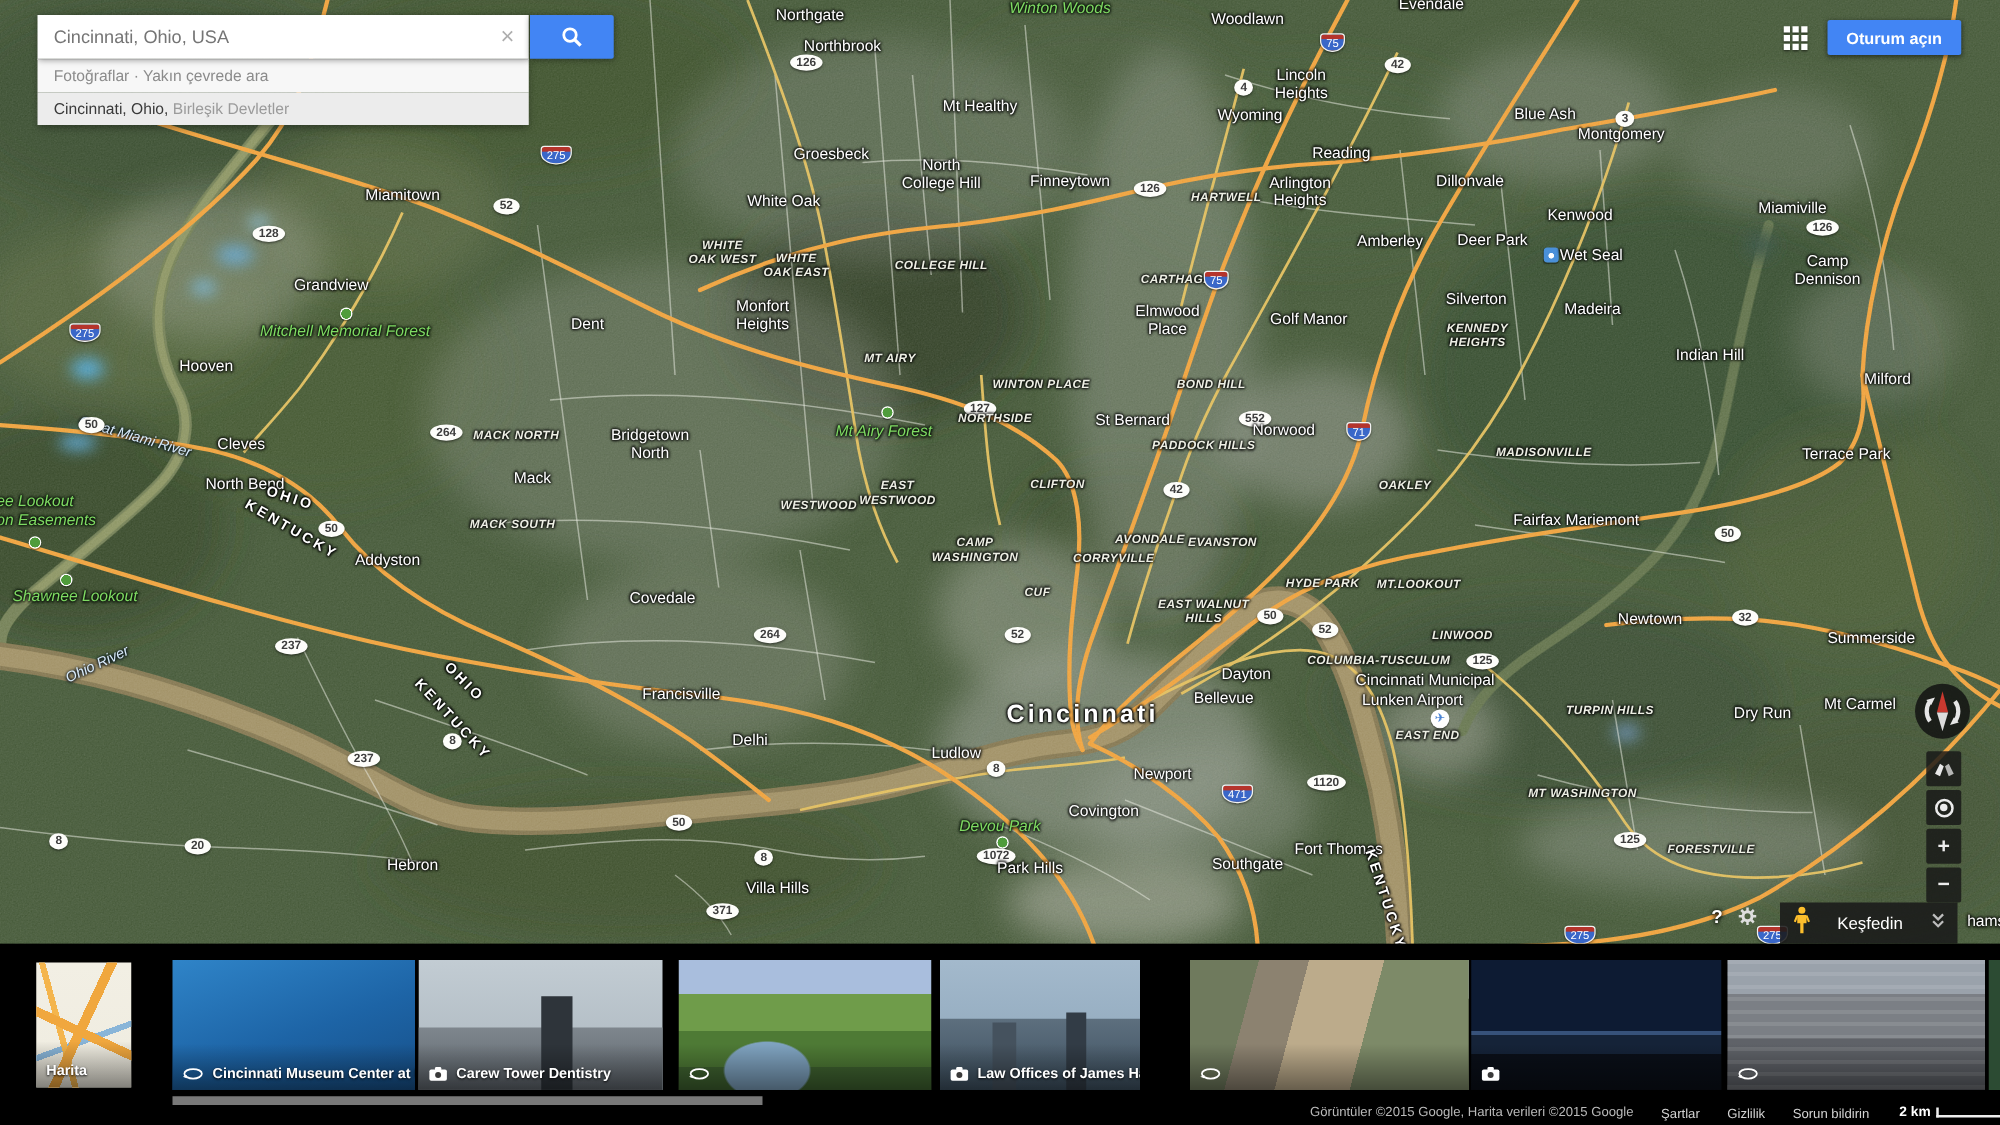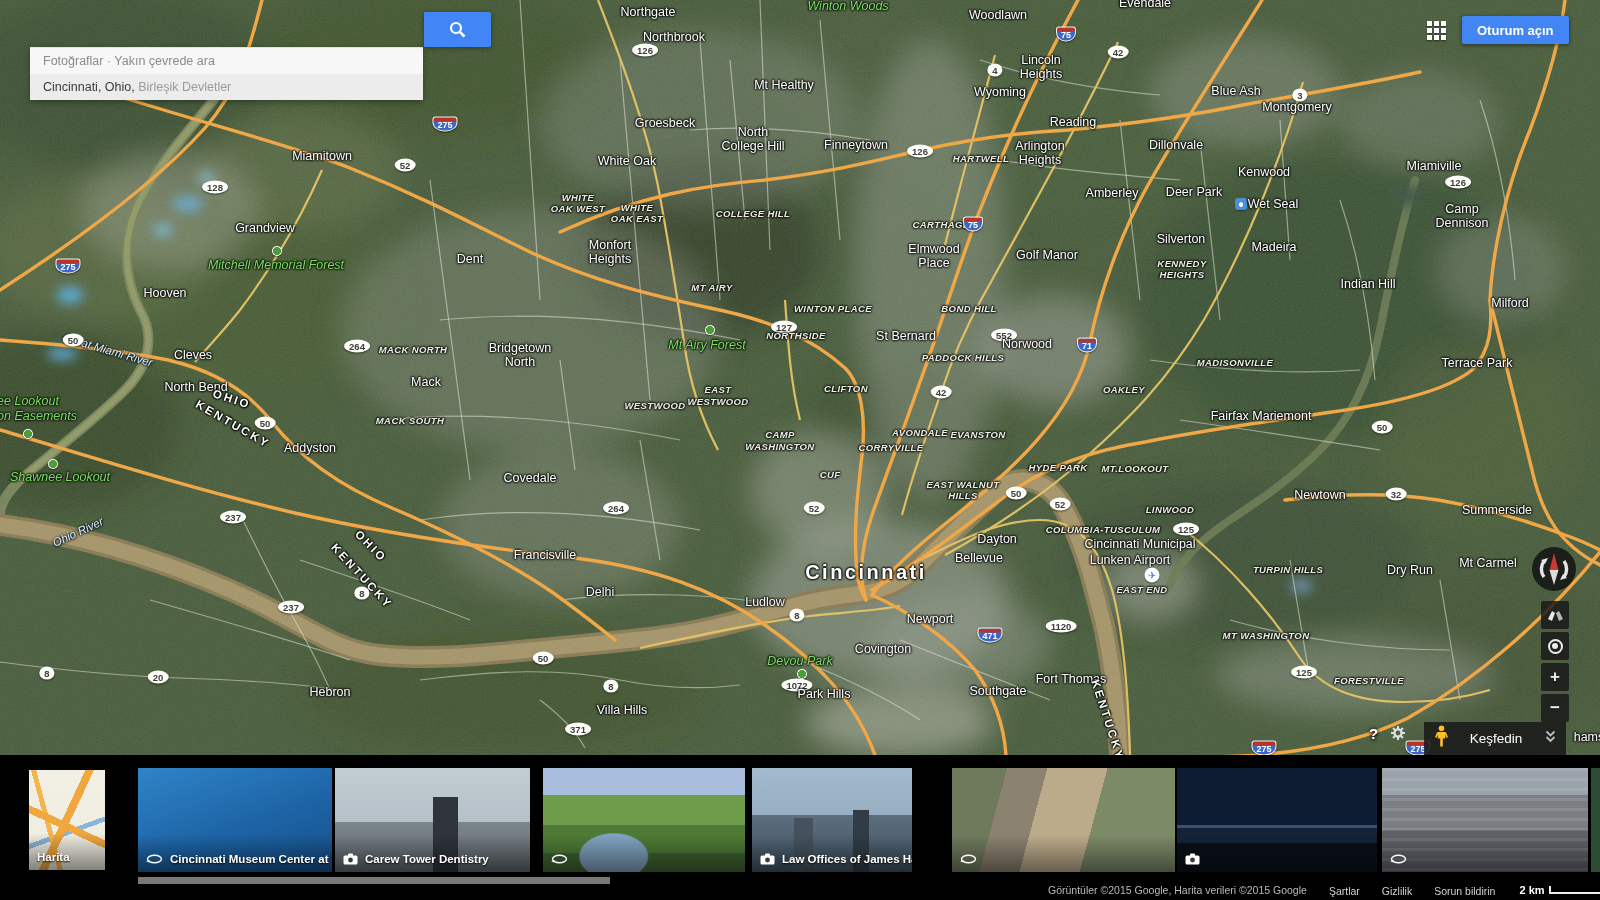--- a/index.html
+++ b/index.html
@@ -17,21 +17,21 @@
   .k-hood{color:#edefe4;font-size:9.5px;font-weight:bold;font-style:italic;letter-spacing:.4px;
     text-shadow:-1px 0 2px rgba(10,10,10,.85),1px 0 2px rgba(10,10,10,.85),0 -1px 2px rgba(10,10,10,.85),0 1px 2px rgba(10,10,10,.85);}
   .k-park{color:#7fdb63;font-size:12.5px;font-style:italic;
     text-shadow:-1px 0 2px rgba(10,20,10,.9),1px 0 2px rgba(10,20,10,.9),0 -1px 2px rgba(10,20,10,.9),0 1px 2px rgba(10,20,10,.9);}
   .k-water{color:#d9ebfb;font-size:11.5px;font-style:italic;
     text-shadow:-1px 0 2px rgba(10,20,30,.9),1px 0 2px rgba(10,20,30,.9),0 1px 2px rgba(10,20,30,.9);}
   .k-state{color:#fff;font-size:11.5px;font-weight:bold;letter-spacing:2.5px;
     text-shadow:-1px 0 2px rgba(0,0,0,.95),1px 0 2px rgba(0,0,0,.95),0 -1px 2px rgba(0,0,0,.95),0 1px 2px rgba(0,0,0,.95);}
   .k-shield{background:#fdfdfa;color:#3d3d3d;font-size:9.5px;font-weight:bold;
     padding:1px 5px;border-radius:50%;box-shadow:0 1px 2px rgba(0,0,0,.5);}
-  .k-ishield{color:#fff;font-size:9px;font-weight:bold;padding:2px 4px 1px;
+  .k-ishield{color:#fff;font-size:9px;font-weight:normal;padding:2px 4px 1px;
     background:linear-gradient(#b5342c 0 30%,#3a67c8 30%);
     border:1px solid #f2f2f2;border-radius:3px 3px 48% 48%/3px 3px 60% 60%;box-shadow:0 1px 2px rgba(0,0,0,.5);}
   .k-tree{width:10px;height:10px;border-radius:50%;
     background:radial-gradient(circle at 50% 50%, #4f9c3b 55%, #ffffff 58%);box-shadow:0 1px 1px rgba(0,0,0,.45);}
   .k-plane{width:15px;height:15px;border-radius:50%;background:#fff;color:#4a84d4;
     font-family:"DejaVu Sans",sans-serif;font-size:10px;line-height:15px;text-align:center;box-shadow:0 1px 1px rgba(0,0,0,.45);}
   .k-bag{width:12px;height:12px;border-radius:3px;background:radial-gradient(circle at 50% 55%, #fff 2px, #4a90d9 2.5px);
     box-shadow:0 1px 1px rgba(0,0,0,.45);}
 
   
@@ -475,20 +475,24 @@
       <span id="explore-label">Keşfedin</span>
       <span class="chev">
         <svg width="13" height="15" viewBox="0 0 13 15">
           <path d="M2.5,2.5 l4,4 l4,-4" stroke="#bdbdbd" stroke-width="1.8" fill="none"></path>
           <path d="M2.5,8 l4,4 l4,-4" stroke="#bdbdbd" stroke-width="1.8" fill="none"></path>
         </svg>
       </span>
     </div>
   </div>
 
+  <div id="searchbox">
+    <input type="text" value="Cincinnati, Ohio, USA" style="">
+    <button id="clear-btn">×</button>
+  </div>
   <button id="search-btn">
     <svg width="17" height="17" viewBox="0 0 17 17">
       <circle cx="7" cy="7" r="5" fill="none" stroke="#fff" stroke-width="2.2"></circle>
       <line x1="10.8" y1="10.8" x2="15.5" y2="15.5" stroke="#fff" stroke-width="2.6"></line>
     </svg>
   </button>
   <div id="suggestions">
     <div class="sug sug-2">Fotoğraflar · Yakın çevrede ara</div>
     <div class="sug sug-1"><span>Cincinnati, Ohio,</span><span class="sec"> Birleşik Devletler</span></div>
   </div>

